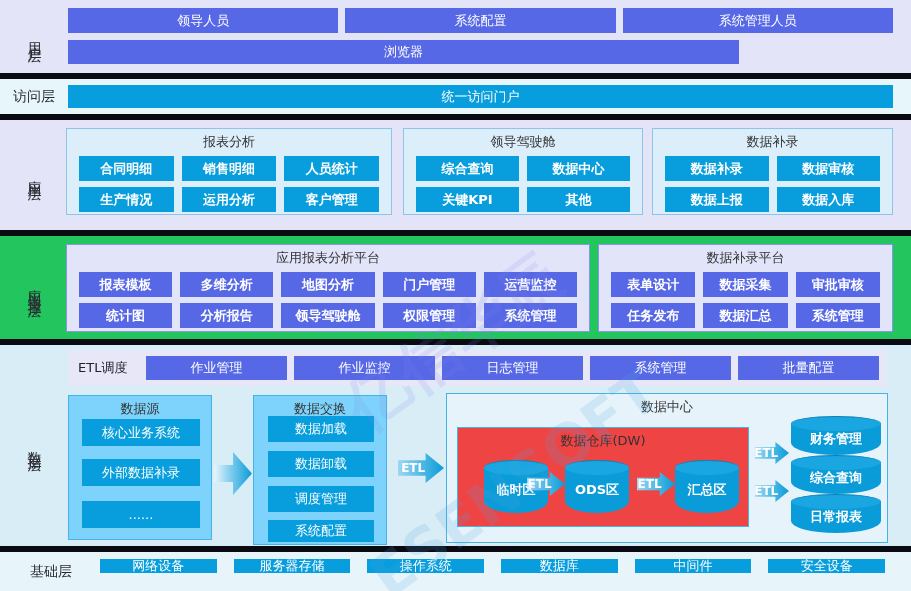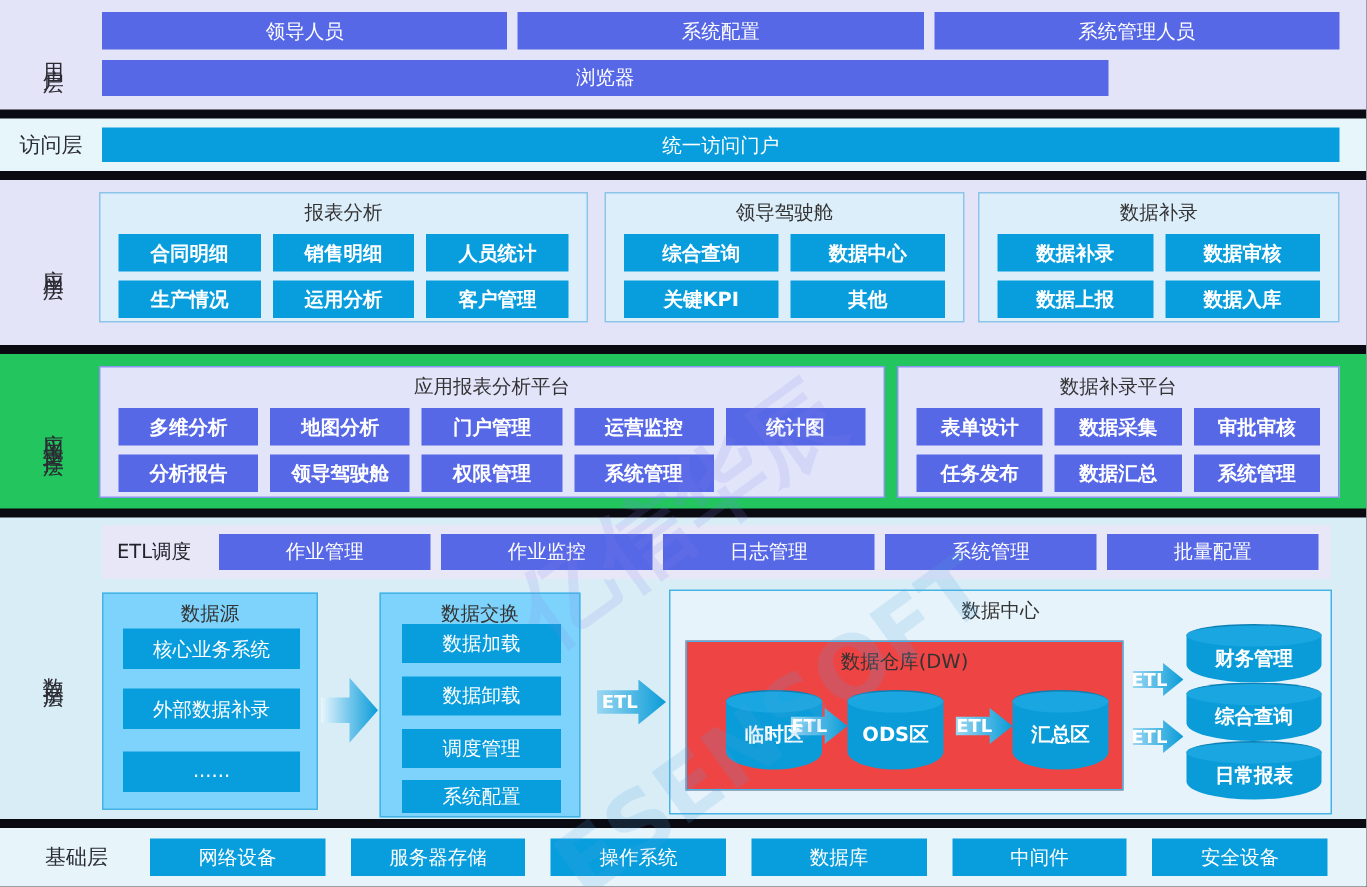--- a/index.html
+++ b/index.html
@@ -67,21 +67,21 @@
   .arrow-grad{position:absolute;left:214px;top:105px;width:38px;height:47px;
       clip-path:polygon(0 32%,50% 32%,50% 4%,100% 50%,50% 96%,50% 68%,0 68%);
       background:linear-gradient(90deg,#e9f6fc 0%,#7ecbee 45%,#0a9cd8 100%);}
   .etl-a{position:absolute;}
   .etl-a .shape{position:absolute;inset:0;
       clip-path:polygon(0 24%,60% 24%,60% 0,100% 50%,60% 100%,60% 76%,0 76%);
       background:linear-gradient(90deg,#9bd7f2 0%,#0a9cd8 100%);}
   .etl-a .elabel{position:absolute;left:0;top:0;bottom:0;width:66%;display:flex;align-items:center;
       justify-content:center;color:#fff;font-weight:bold;font-size:12px;z-index:2;}
 
-  .base-btns{position:absolute;left:100px;top:7px;width:785px;height:25px;display:flex;gap:17px;}
+  .base-btns{position:absolute;left:100px;top:7px;width:785px;height:14px;display:flex;gap:17px;}
   .base-btns .btn{flex:1;}
   .base-label{position:absolute;left:30px;top:50%;transform:translateY(-50%);font-size:14px;color:#2b2b33;}
 
   .wm{position:absolute;z-index:9;pointer-events:none;font-weight:bold;white-space:nowrap;}
   .wm-cn{left:330px;top:300px;font-size:62px;color:rgba(125,135,235,0.15);transform:rotate(-36deg);}
   .wm-en{left:345px;top:450px;font-size:58px;color:rgba(75,165,228,0.17);transform:rotate(-36deg);}
 </style>
 </head>
 <body>
 
@@ -140,20 +140,21 @@
       </div>
     </div>
   </section>
 
   <section class="layer l-support">
     <div class="vlabel">应用支撑层</div>
 
     <div class="gbox gbox-sup" id="sup-b1">
       <div class="gtitle">应用报表分析平台</div>
       <div class="grid grid5">
+        <div class="btn indigo">报表模板</div>
         <div class="btn indigo">多维分析</div>
         <div class="btn indigo">地图分析</div>
         <div class="btn indigo">门户管理</div>
         <div class="btn indigo">运营监控</div>
         <div class="btn indigo">统计图</div>
         <div class="btn indigo">分析报告</div>
         <div class="btn indigo">领导驾驶舱</div>
         <div class="btn indigo">权限管理</div>
         <div class="btn indigo">系统管理</div>
       </div>

